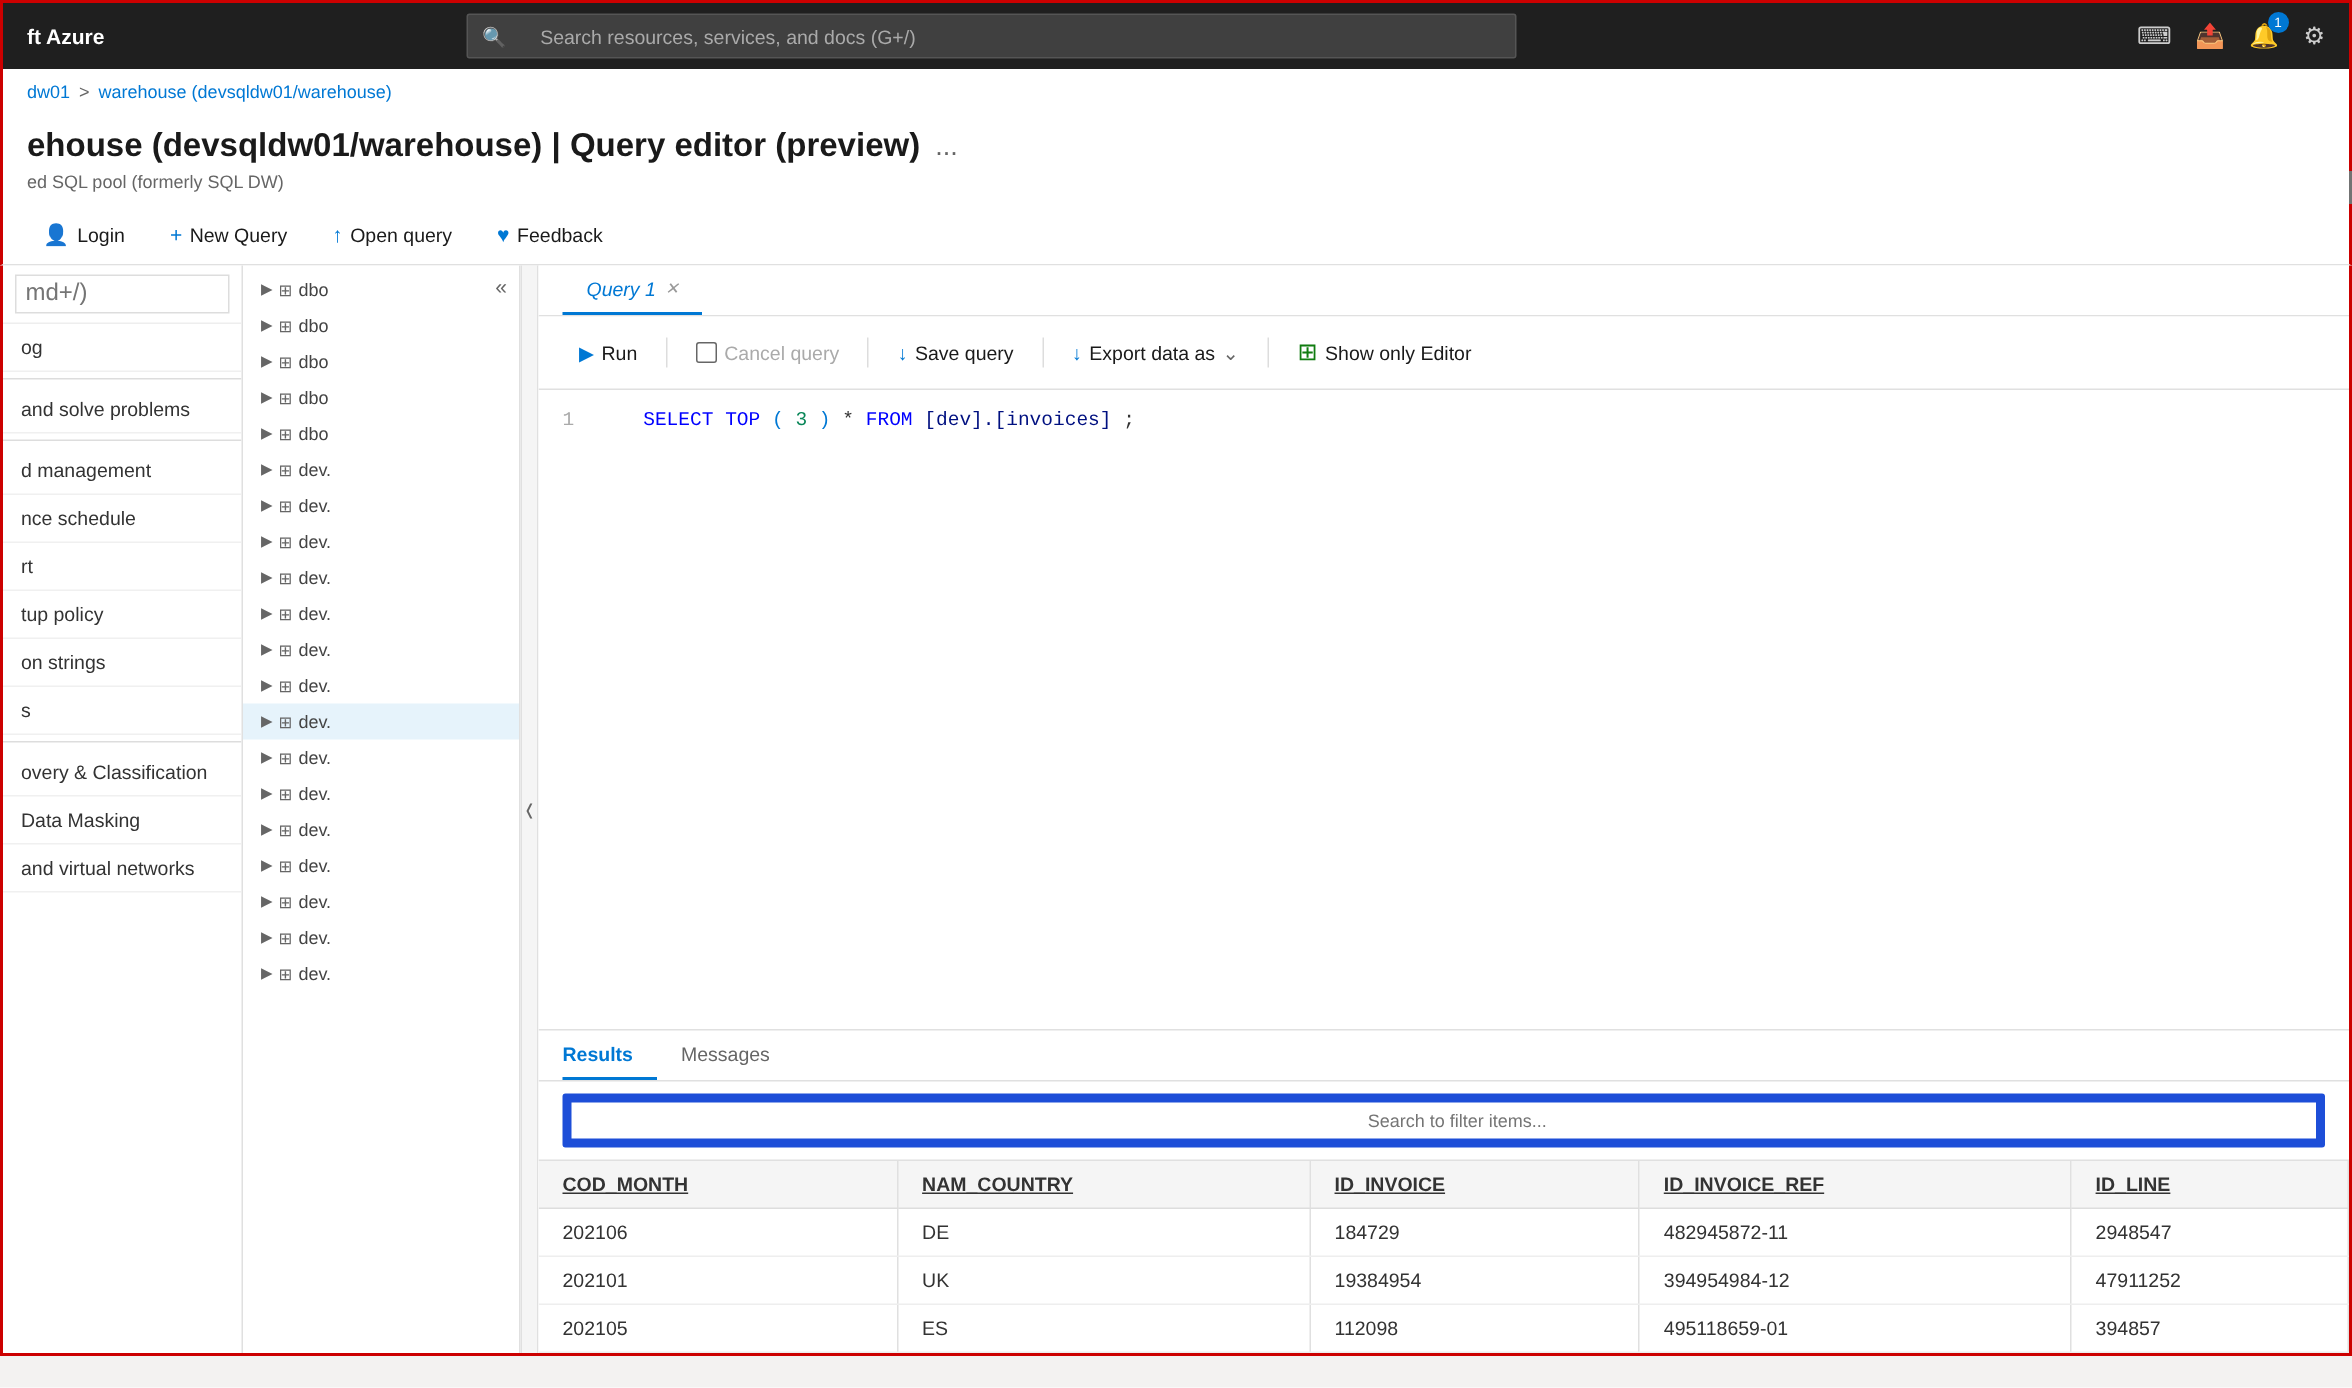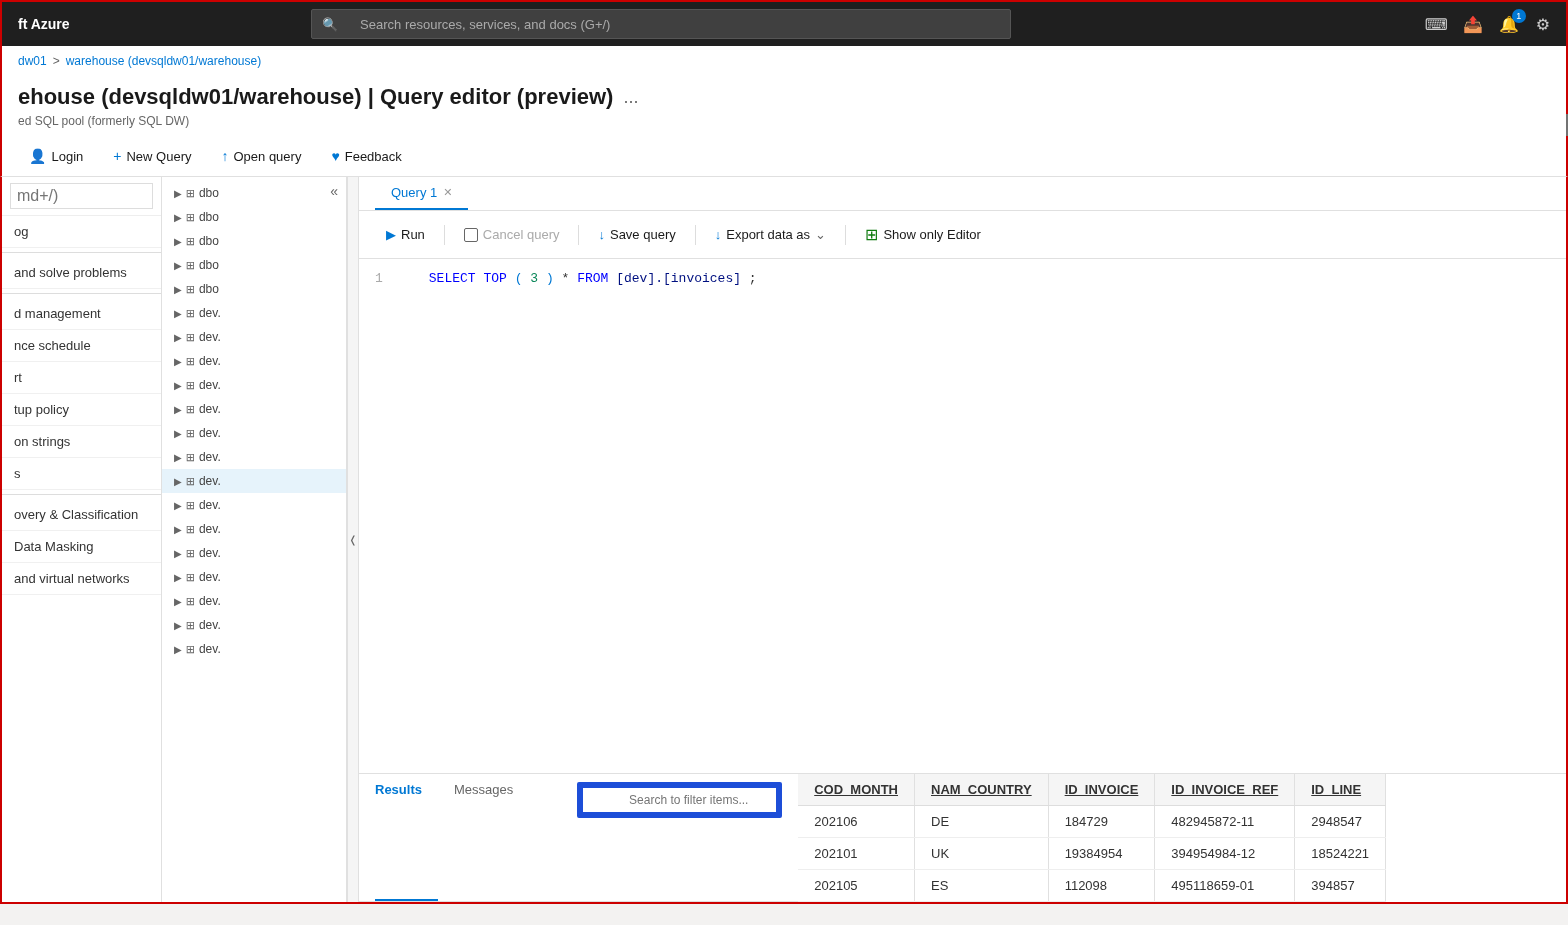--- a/index.html
+++ b/index.html
@@ -203,20 +203,21 @@
       background: #fff;
       overflow: hidden;
     }
 
     
     .query-tabs {
       display: flex;
       border-bottom: 1px solid #e0e0e0;
       background: #fff;
       padding: 0 16px;
+      font-style: italic;
     }
     .query-tab {
       padding: 8px 16px;
       font-size: 13px;
       cursor: pointer;
       border-bottom: 2px solid transparent;
       color: #666;
       display: flex;
       align-items: center;
       gap: 6px;
@@ -292,21 +293,21 @@
       color: #666;
       font-size: 10px;
       flex-shrink: 0;
     }
 
     
     .results-panel {
       border-top: 1px solid #e0e0e0;
       background: #fff;
       display: flex;
-      flex-direction: row;
+      flex-direction: column;
     }
     .results-tabs {
       display: flex;
       border-bottom: 1px solid #e0e0e0;
       padding: 0 16px;
     }
     .results-tab {
       padding: 8px 16px 8px 0;
       margin-right: 16px;
       font-size: 13px;
@@ -650,21 +651,21 @@
                 <td>DE</td>
                 <td>184729</td>
                 <td>482945872-11</td>
                 <td>2948547</td>
               </tr>
               <tr>
                 <td>202101</td>
                 <td>UK</td>
                 <td>19384954</td>
                 <td>394954984-12</td>
-                <td>18524221</td>
+                <td>47911252</td>
               </tr>
               <tr>
                 <td>202105</td>
                 <td>ES</td>
                 <td>112098</td>
                 <td>495118659-01</td>
                 <td>394857</td>
               </tr>
             </tbody>
         </table>

